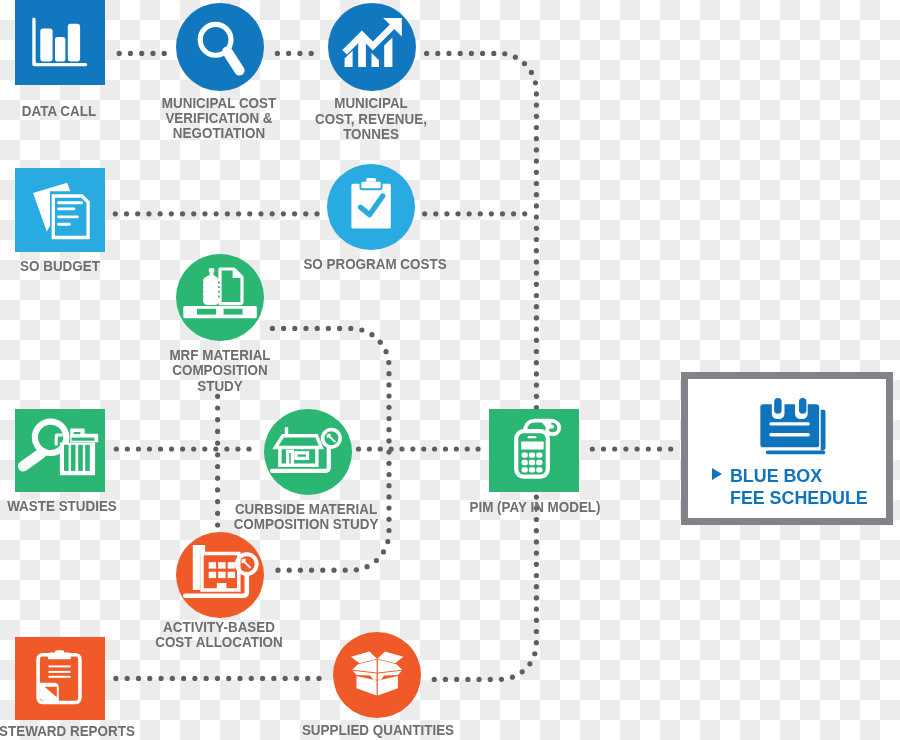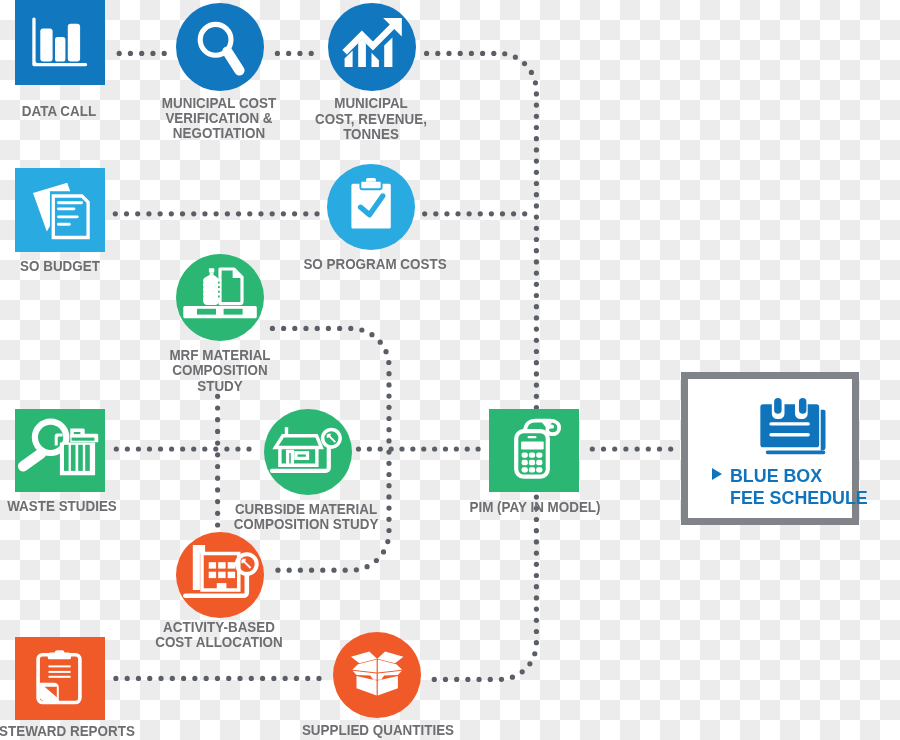--- a/index.html
+++ b/index.html
@@ -456,21 +456,21 @@
 <polygon points="25.0,32.2 43.6,27.4 43.6,40.6 19.2,37.8"></polygon>
 <polygon points="63.4,32.2 44.8,27.4 44.8,40.6 69.2,37.8"></polygon>
 <polygon points="19.6,38.7 43.6,41.5 43.6,47.7 40.2,47.7 37.3,43.4 23.5,43.0"></polygon>
 <polygon points="68.8,38.7 44.8,41.5 44.8,47.7 48.2,47.7 51.1,43.4 64.9,43.0"></polygon>
 <polygon points="23.5,44.0 43.6,48.6 43.6,63.4 23.5,56.2"></polygon>
 <polygon points="64.9,44.0 44.8,48.6 44.8,63.4 64.9,56.2"></polygon>
 </g>
           </svg></span></div>
   <div class="lbl" style="left:267.5px;top:719.0px;width:220px;">SUPPLIED QUANTITIES</div>
 </div>
-<div id="resultbox" style="left:681px;top:368px;width:178px;height:153px;border:7.5px solid #808388;text-decoration:underline;">
+<div id="resultbox" style="left:681px;top:368px;width:212px;height:153px;border:7.5px solid #808388;text-decoration:underline;">
   <div style="position:absolute;left:71px;top:16.5px;width:69px;height:59px;"><svg viewBox="0 0 72 64" xmlns="http://www.w3.org/2000/svg">
           <g fill="#1074bd">
 <path d="M67.5,14.4 a1.9,1.9 0 0 1 1.9,1.9 V53.6 a3.4,3.4 0 0 1 -3.4,3.4 h-1.6 V14.4 Z"></path>
 <path d="M9.0,57.0 H67.3 a1.9,1.9 0 0 1 0,3.8 H9.0 a1.9,1.9 0 0 1 0,-3.8 Z"></path>
 <path d="M4.4,8.6 h9.0 v9.8 a5.6,5.6 0 0 0 5.6,5.6 h2.0 a5.6,5.6 0 0 0 5.6,-5.6 V8.6 h11.0 v9.8 a5.6,5.6 0 0 0 5.6,5.6 h2.0 a5.6,5.6 0 0 0 5.6,-5.6 V8.6 h9.0 a3.0,3.0 0 0 1 3.0,3.0 V50.6 a3.0,3.0 0 0 1 -3.0,3.0 H4.4 a3.0,3.0 0 0 1 -3.0,-3.0 V11.6 a3.0,3.0 0 0 1 3.0,-3.0 Z"></path>
 <rect x="15.8" y="2.2" width="7.8" height="16.4" rx="3.9"></rect>
 <rect x="41.7" y="2.2" width="7.8" height="16.4" rx="3.9"></rect>
 </g>
 <g fill="#ffffff">
 <rect x="10.8" y="27.3" width="42.3" height="3.6" rx="1.8"></rect>

